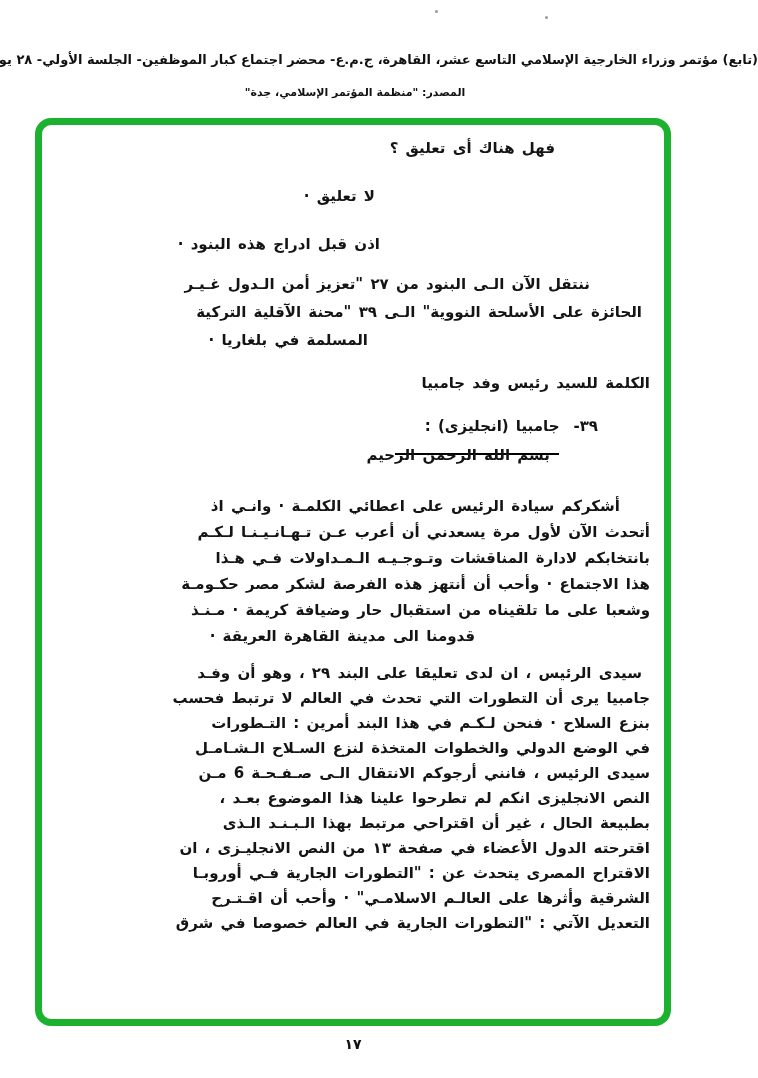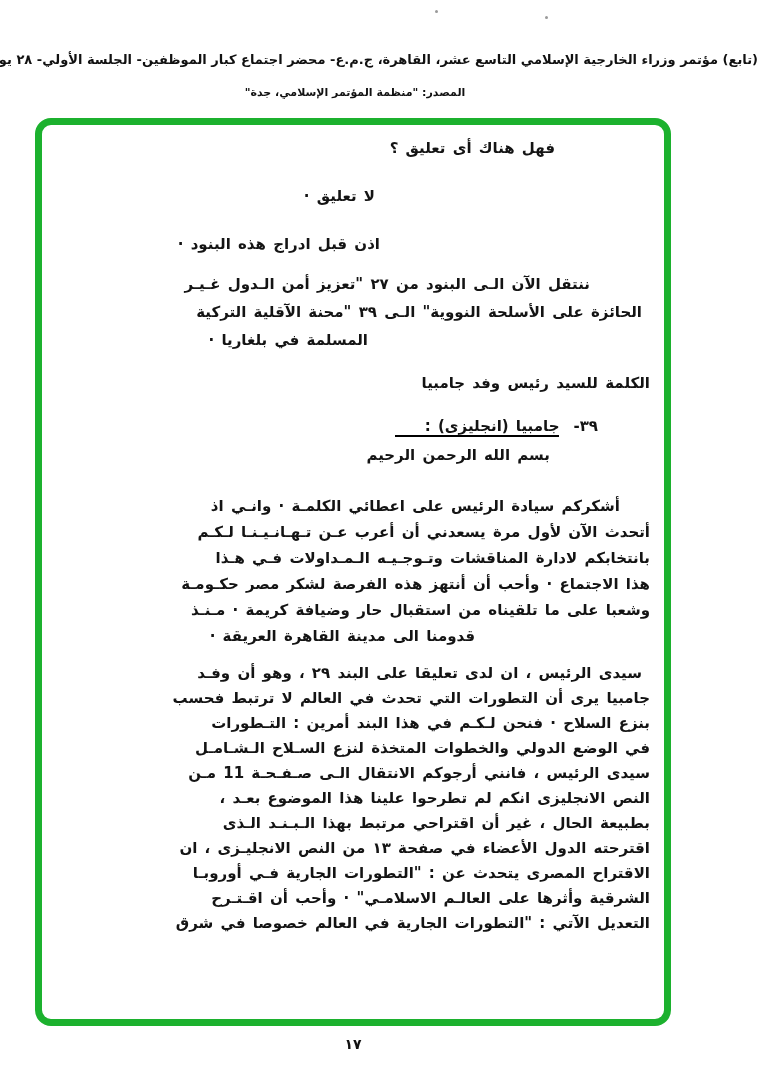--- a/index.html
+++ b/index.html
@@ -67,21 +67,21 @@
   .mr175{margin-right:175px;}
   .mr270{margin-right:270px;}
   .mr275{margin-right:275px;}
   .mr282{margin-right:282px;}
   .para1 .line{height:28px;line-height:28px;}
   .para2 .line{height:26px;line-height:26px;}
   .para3 .line{height:25px;line-height:25px;}
   .heading-num{margin-left:14px;}
   .u{
     border-bottom:2px solid #000;
-    padding-bottom:0;
+    padding-bottom:18px;
     padding-left:30px;
   }
   
   .pageno{
     position:absolute;top:1036px;left:0;width:758px;
     text-align:center;direction:rtl;
     font-size:14px;font-weight:700;
     transform:translateX(-26px);
   }
 </style>
@@ -121,21 +121,21 @@
       <div class="line">هذا الاجتماع · وأحب أن أنتهز هذه الفرصة لشكر مصر حكـومـة</div>
       <div class="line">وشعبا على ما تلقيناه من استقبال حار وضيافة كريمة · مـنـذ</div>
       <div class="line mr175">قدومنا الى مدينة القاهرة العريقة ·</div>
     </div>
 
     <div class="para3">
       <div class="line mr8">سيدى الرئيس ، ان لدى تعليقا على البند ٢٩ ، وهو أن وفـد</div>
       <div class="line">جامبيا يرى أن التطورات التي تحدث في العالم لا ترتبط فحسب</div>
       <div class="line">بنزع السلاح · فنحن لـكـم في هذا البند أمرين : التـطورات</div>
       <div class="line">في الوضع الدولي والخطوات المتخذة لنزع السـلاح الـشـامـل</div>
-      <div class="line">سيدى الرئيس ، فانني أرجوكم الانتقال الـى صـفـحـة 11 مـن</div>
+      <div class="line">سيدى الرئيس ، فانني أرجوكم الانتقال الـى صـفـحـة 6 مـن</div>
       <div class="line">النص الانجليزى انكم لم تطرحوا علينا هذا الموضوع بعـد ،</div>
       <div class="line">بطبيعة الحال ، غير أن اقتراحي مرتبط بهذا الـبـنـد الـذى</div>
       <div class="line">اقترحته الدول الأعضاء في صفحة ١٣ من النص الانجليـزى ، ان</div>
       <div class="line">الاقتراح المصرى يتحدث عن : "التطورات الجارية فـي أوروبـا</div>
       <div class="line">الشرقية وأثرها على العالـم الاسلامـي" · وأحب أن اقـتـرح</div>
       <div class="line">التعديل الآتي : "التطورات الجارية في العالم خصوصا في شرق</div>
     </div>
 
   </div>
 </div>

